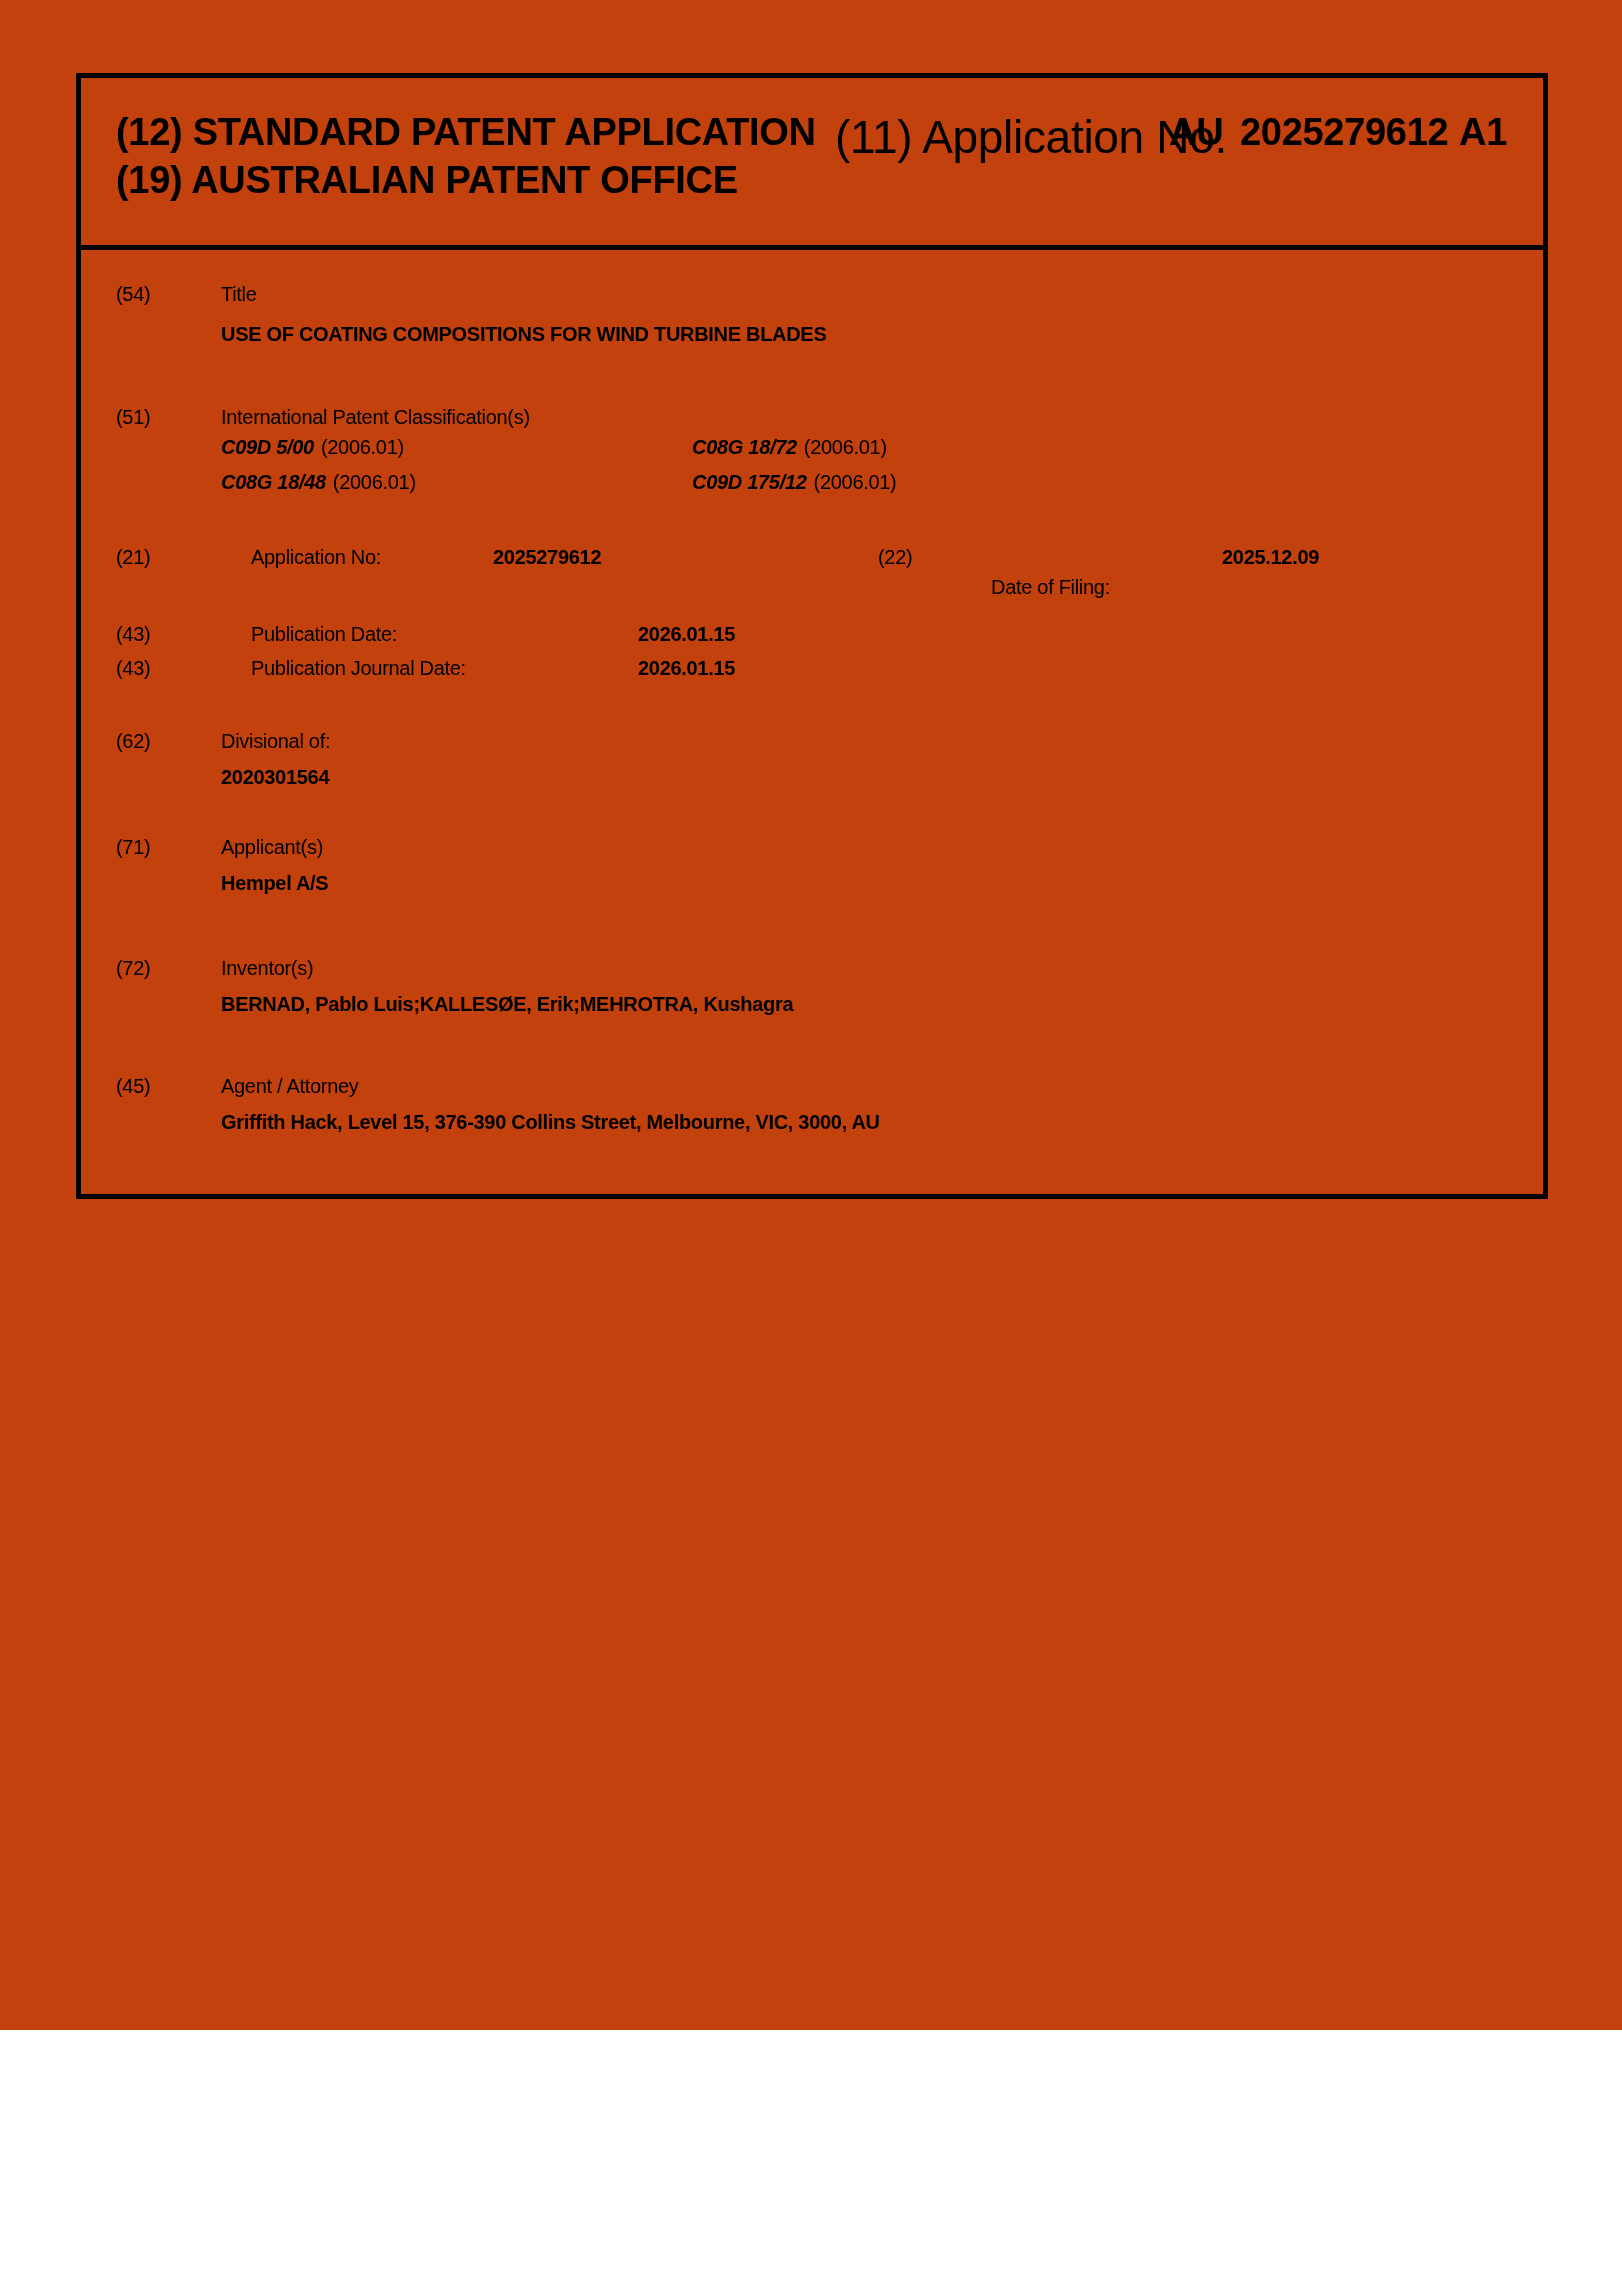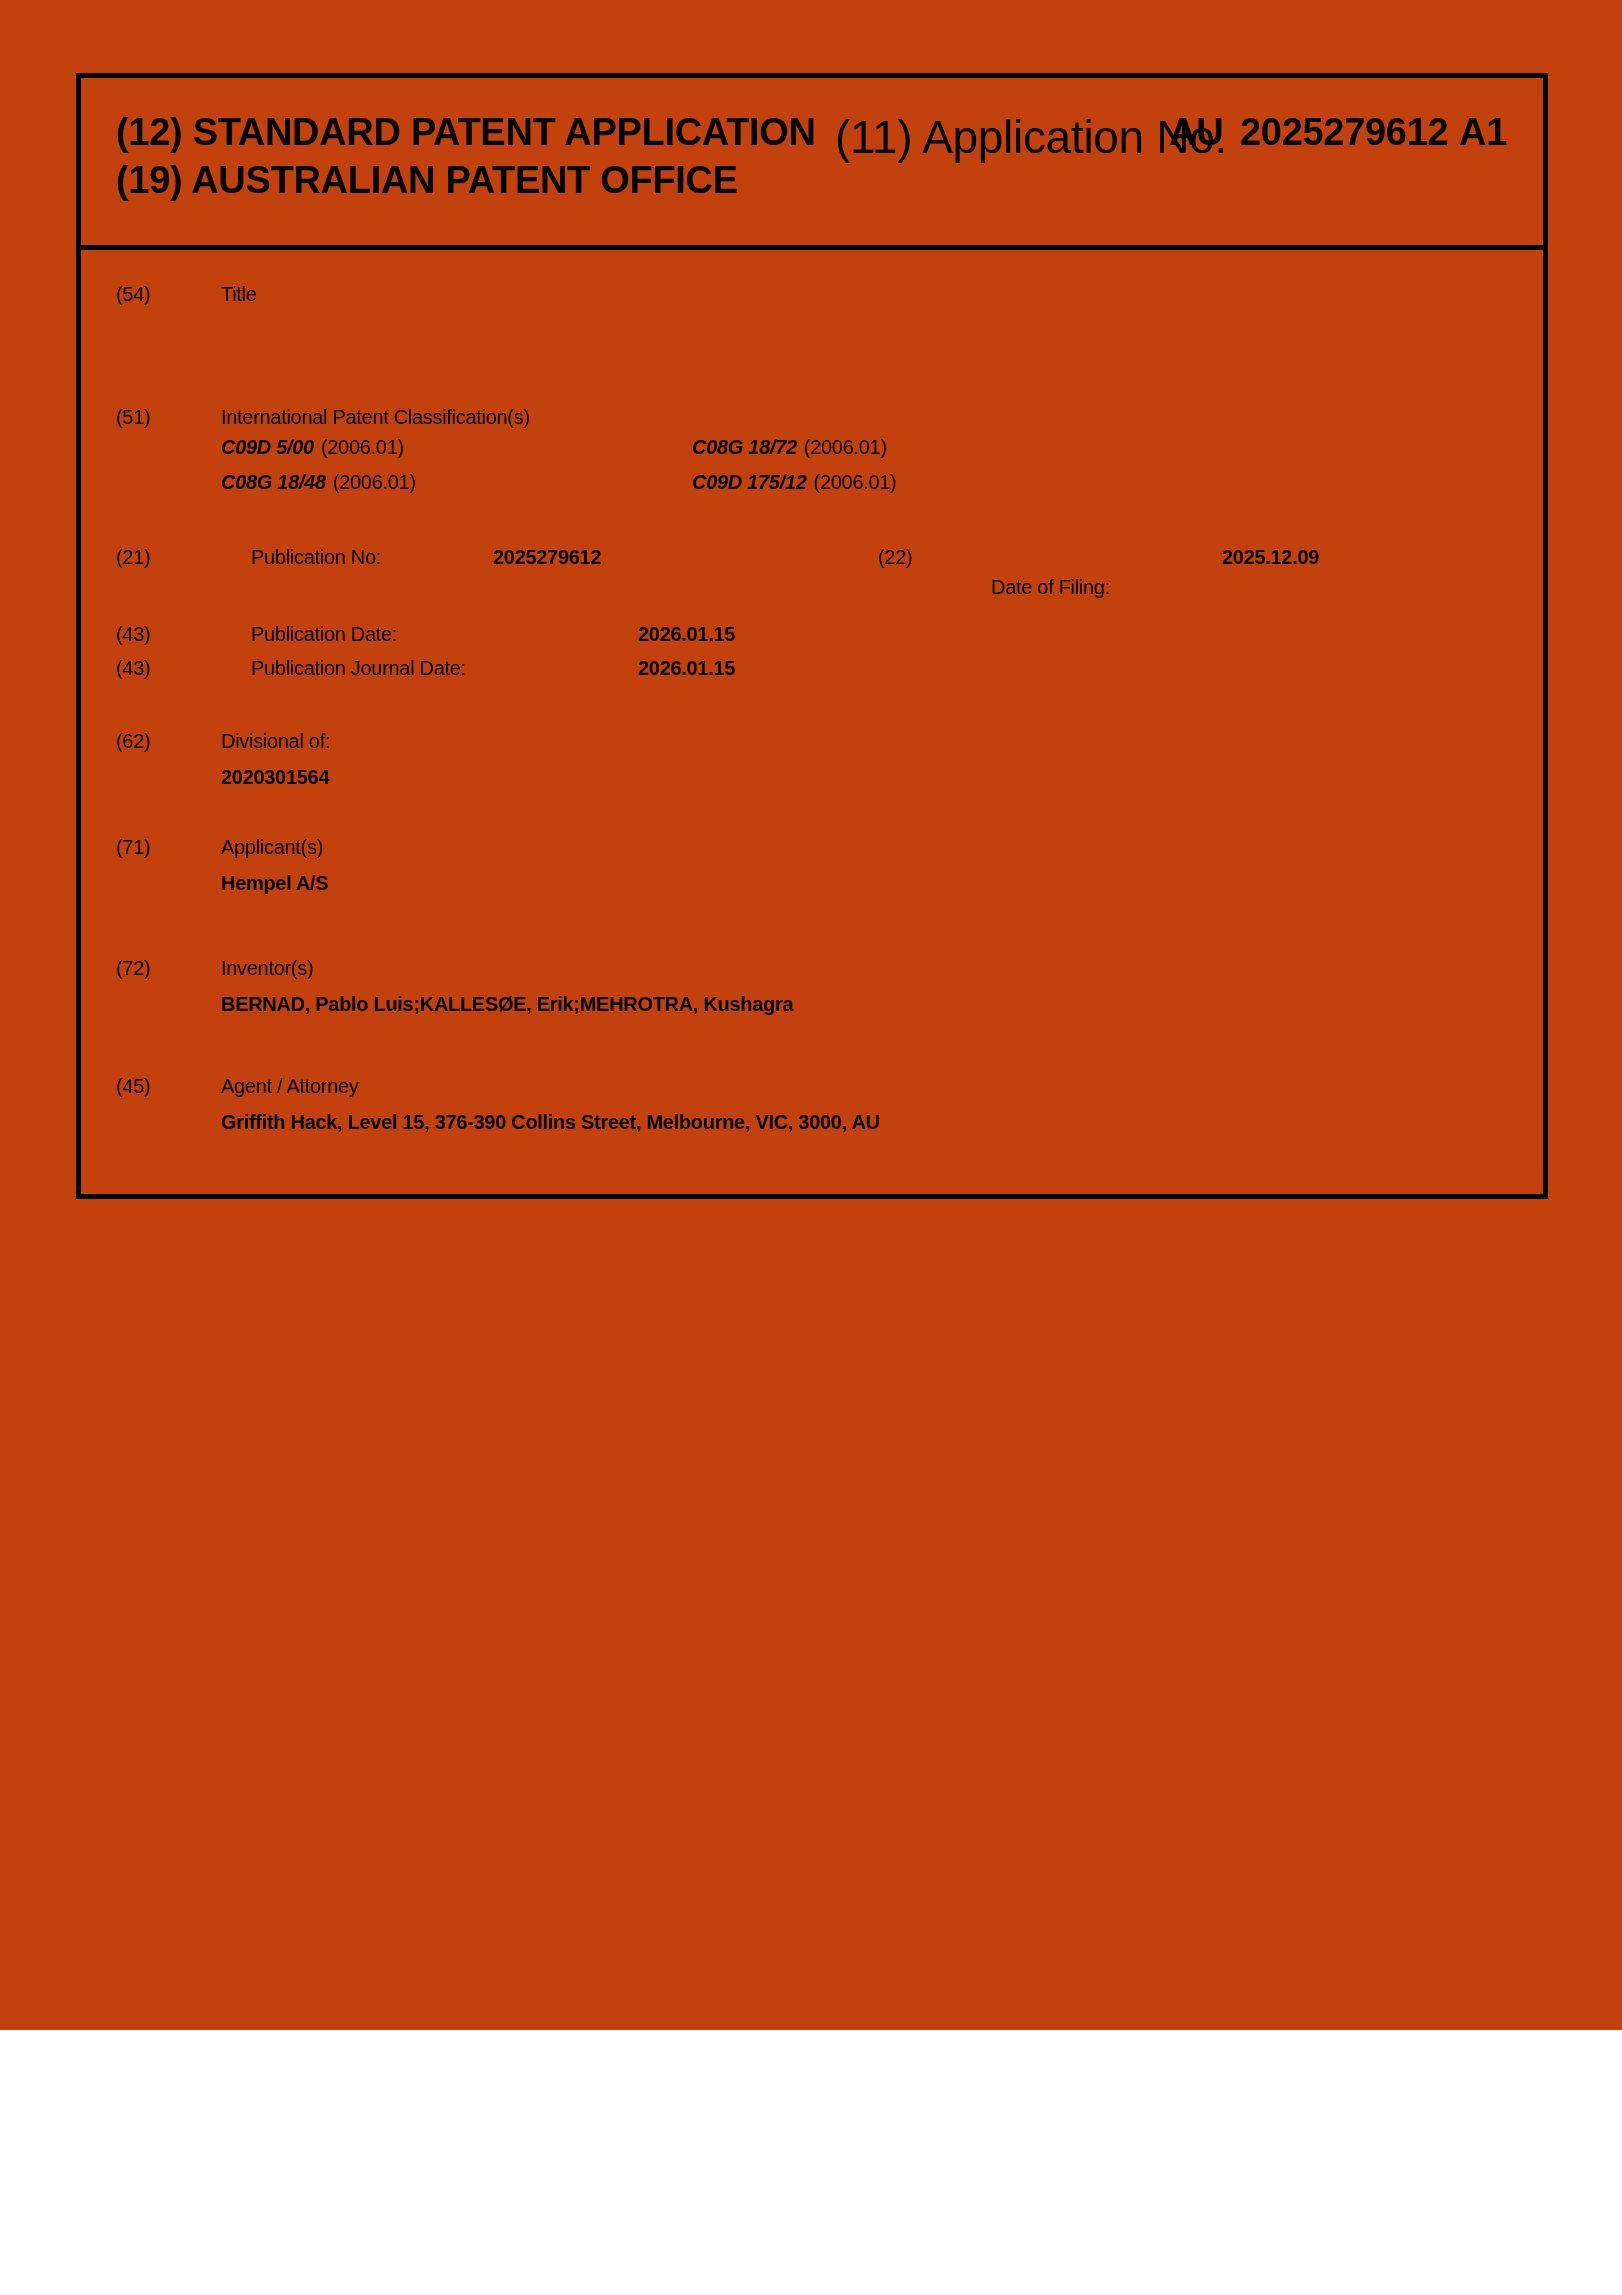--- a/index.html
+++ b/index.html
@@ -48,39 +48,40 @@
 
   <div class="t h" style="left:116px;top:112px;">(12) STANDARD PATENT APPLICATION</div>
   <div class="t hr" style="left:835px;top:112px;">(11) Application No.</div>
   <div class="t h" style="left:1169px;top:112px;">AU</div>
   <div class="t h" style="left:1240px;top:112px;">2025279612</div>
   <div class="t h" style="left:1459px;top:112px;">A1</div>
   <div class="t h" style="left:116px;top:160px;">(19) AUSTRALIAN PATENT OFFICE</div>
 
   <div class="t" style="left:116px;top:283px;">(54)</div>
   <div class="t" style="left:221px;top:283px;">Title</div>
+  <div class="t b" style="left:221px;top:323px;">USE OF COATING COMPOSITIONS FOR WIND TURBINE BLADES</div>
 
   <div class="t" style="left:116px;top:406px;">(51)</div>
   <div class="t" style="left:221px;top:406px;">International Patent Classification(s)</div>
 
   <div class="t" style="left:221px;top:436px;">
     <span class="bi">C09D 5/00</span><span class="yr">(2006.01)</span>
   </div>
   <div class="t" style="left:692px;top:436px;">
     <span class="bi">C08G 18/72</span><span class="yr">(2006.01)</span>
   </div>
   <div class="t" style="left:221px;top:471px;">
     <span class="bi">C08G 18/48</span><span class="yr">(2006.01)</span>
   </div>
   <div class="t" style="left:692px;top:471px;">
     <span class="bi">C09D 175/12</span><span class="yr">(2006.01)</span>
   </div>
 
   <div class="t" style="left:116px;top:546px;">(21)</div>
-  <div class="t" style="left:251px;top:546px;">Publication No:</div>
+  <div class="t" style="left:251px;top:546px;">Application No:</div>
   <div class="t b" style="left:493px;top:546px;">2025279612</div>
   <div class="t" style="left:878px;top:546px;">(22)</div>
   <div class="t" style="left:991px;top:546px;margin-top:30px;">Date of Filing:</div>
   <div class="t b" style="left:1222px;top:546px;">2025.12.09</div>
 
   <div class="t" style="left:116px;top:623px;">(43)</div>
   <div class="t" style="left:251px;top:623px;">Publication Date:</div>
   <div class="t b" style="left:638px;top:623px;">2026.01.15</div>
 
   <div class="t" style="left:116px;top:657px;">(43)</div>

